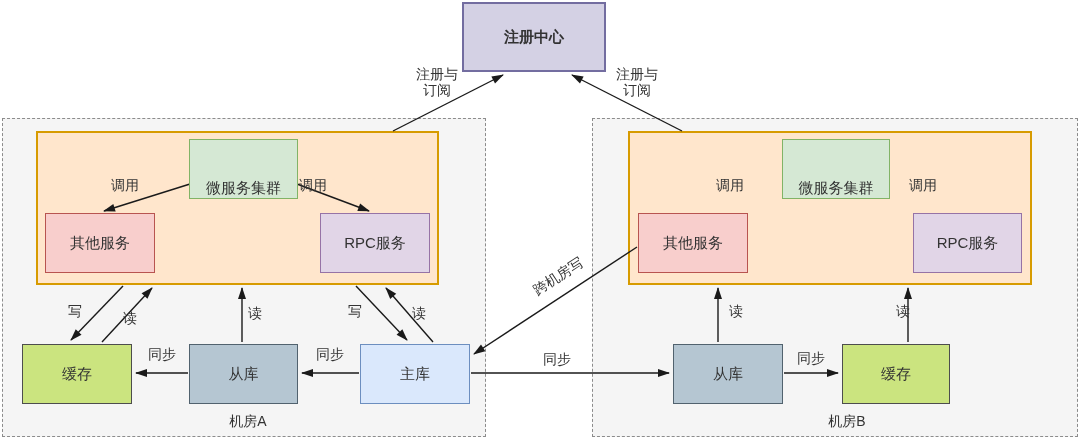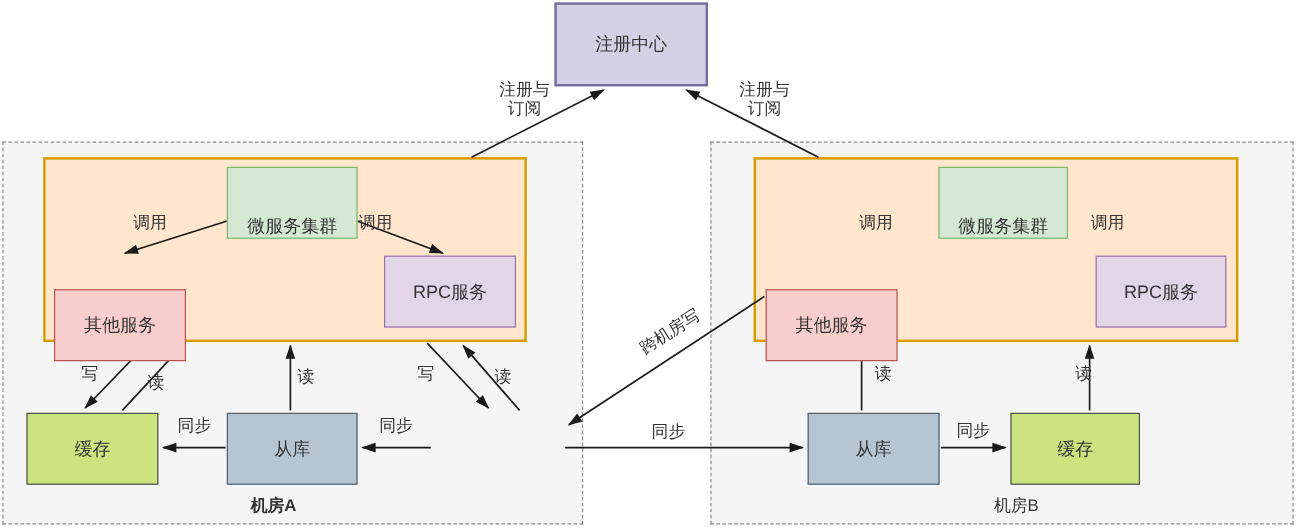--- a/index.html
+++ b/index.html
@@ -18,21 +18,21 @@
   .edges{position:absolute;left:0;top:0;z-index:2;}
   .edges line{stroke:var(--edge-stroke);stroke-width:1.4;}
   .edges marker path{fill:var(--edge-stroke);}
   .node{
     position:absolute;box-sizing:border-box;z-index:3;display:flex;
     align-items:center;justify-content:center;font-size:15px;color:var(--text);
     text-align:center;
   }
   .container-box{z-index:1;background:var(--container-fill);border:2px solid var(--container-stroke);}
   .green-box{background:var(--green-fill);border:1.4px solid var(--green-stroke);align-items:flex-end;}
-  .red-box{background:var(--red-fill);border:1.4px solid var(--red-stroke);margin-top:28px;}
+  .red-box{background:var(--red-fill);border:1.4px solid var(--red-stroke);}
   .purple-box{background:var(--purple-fill);border:1.4px solid var(--purple-stroke);}
   .registry-box{background:var(--registry-fill);border:2px solid var(--registry-stroke);}
   .cache-box{background:var(--cache-fill);border:1.6px solid var(--cache-stroke);}
   .slave-box{background:var(--slave-fill);border:1.6px solid var(--slave-stroke);font-family:Liberation Serif, serif;}
   .master-box{background:var(--master-fill);border:1.6px solid var(--master-stroke);}
   .edge-label{
     position:absolute;z-index:4;font-size:14px;text-align:center;color:var(--text);
     line-height:1.15;white-space:pre-line;
   }
   .rotated{transform:translate(-50%,-50%) rotate(-33deg);transform-origin:center center;white-space:nowrap;}
@@ -65,40 +65,43 @@
     <line x1="433" y1="342" x2="386" y2="288" marker-end="url(#arrow)"></line>
     <line x1="188" y1="373" x2="136" y2="373" marker-end="url(#arrow)"></line>
     <line x1="359" y1="373" x2="302" y2="373" marker-end="url(#arrow)"></line>
     <line x1="471" y1="373" x2="669" y2="373" marker-end="url(#arrow)"></line>
     <line x1="637" y1="247" x2="474" y2="354" marker-end="url(#arrow)"></line>
     <line x1="784" y1="373" x2="838" y2="373" marker-end="url(#arrow)"></line>
     <line x1="718" y1="342" x2="718" y2="288" marker-end="url(#arrow)"></line>
     <line x1="908" y1="342" x2="908" y2="288" marker-end="url(#arrow)"></line>
   </svg>
 
-  <div class="node registry-box" style="left:462px;top:2px;width:128px;height:70px;">
+  <div class="node registry-box" style="left:462px;top:2px;width:144px;height:70px;font-weight:bold;">
     <span>注册中心</span>
   </div>
 
   <div class="node green-box" style="left:189px;top:139px;width:109px;height:60px;">
     <span>微服务集群</span>
   </div>
   <div class="node red-box" style="left:45px;top:213px;width:110px;height:60px;">
     <span>其他服务</span>
   </div>
   <div class="node purple-box" style="left:320px;top:213px;width:110px;height:60px;">
     <span>RPC服务</span>
   </div>
   <div class="node cache-box" style="left:22px;top:344px;width:110px;height:60px;">
     <span>缓存</span>
   </div>
   <div class="node slave-box" style="left:189px;top:344px;width:109px;height:60px;">
     <span>从库</span>
   </div>
-  <div class="zone-label" style="left:178px;top:413px;width:100px;font-weight:bold;">机房A</div>
+  <div class="node master-box" style="left:360px;top:344px;width:110px;height:60px;">
+    <span>主库</span>
+  </div>
+  <div class="zone-label" style="left:198px;top:413px;width:100px;">机房A</div>
 
   <div class="node green-box" style="left:782px;top:139px;width:108px;height:60px;">
     <span>微服务集群</span>
   </div>
   <div class="node red-box" style="left:638px;top:213px;width:110px;height:60px;">
     <span>其他服务</span>
   </div>
   <div class="node purple-box" style="left:913px;top:213px;width:109px;height:60px;">
     <span>RPC服务</span>
   </div>

